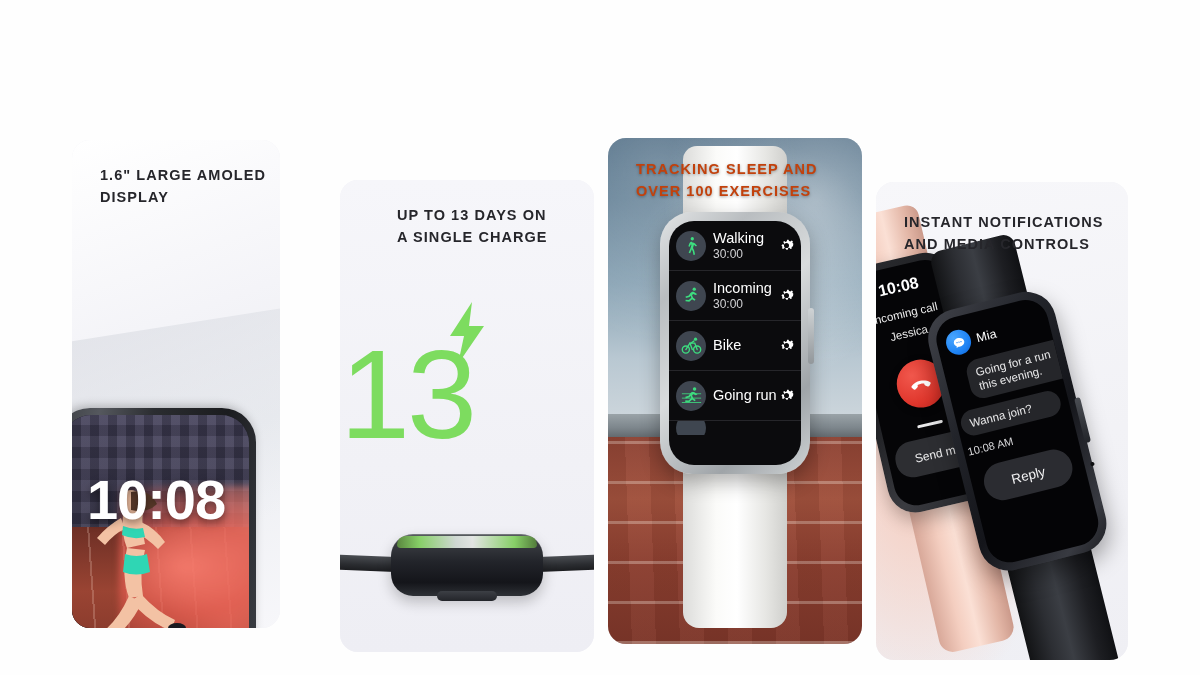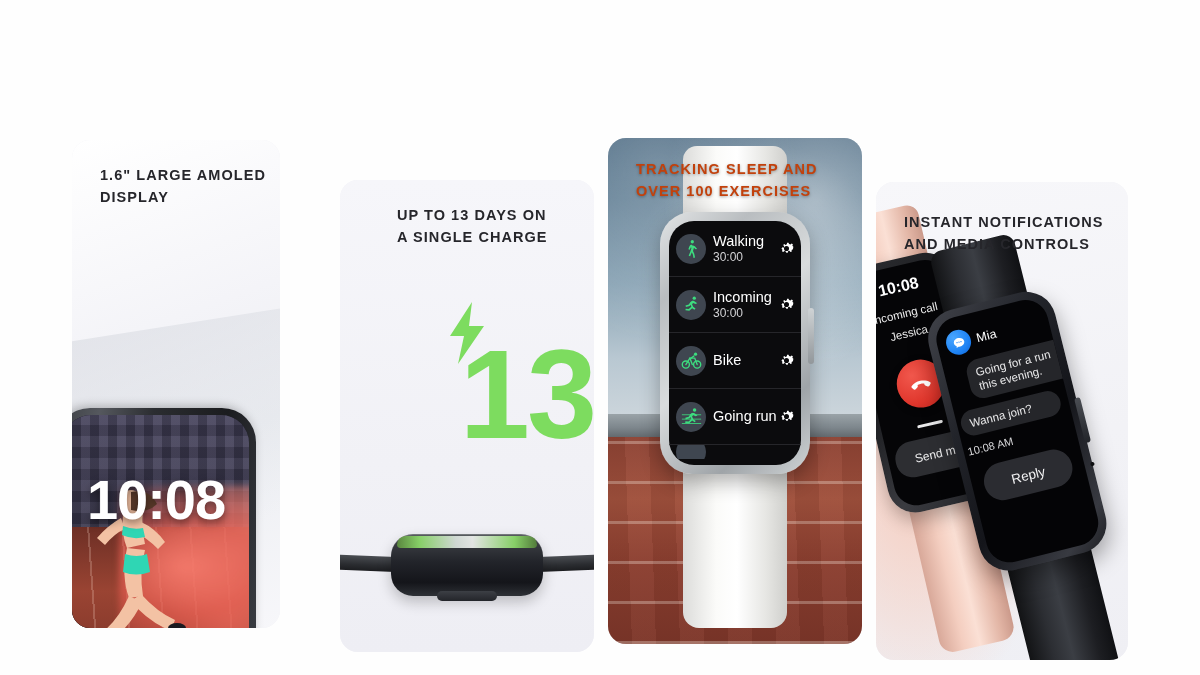--- a/index.html
+++ b/index.html
@@ -102,22 +102,22 @@
     color:#fff; z-index:6;
     text-shadow:0 3px 8px rgba(0,0,0,.5);
   }
 
   
   #card2 { left:340px; top:180px; width:254px; height:472px; background:#f2f2f7; }
   #card2 .bg { position:absolute; inset:0; background:linear-gradient(180deg,#f6f6fa 0%,#f1f1f6 60%,#eeeef4 100%); }
   #c2-bolt { position:absolute; left:50%; top:122px; transform:translateX(-50%); }
   #c2-13 {
     position:absolute; left:0; right:0; top:152px;
-    text-align:right;
-    font-size:126px; font-weight:700; line-height:1;
+    text-align:left;
+    font-size:126px; font-weight:400; line-height:1;
     letter-spacing:-3px;
     color:#7ddc5f;
   }
   #c2-days {
     position:absolute; left:0; right:0; top:272px;
     text-align:center;
     font-size:62px; font-weight:700; line-height:1;
     letter-spacing:-1px;
     background:linear-gradient(95deg,#4ddba0 0%,#35d4bb 45%,#18c8e4 100%);
     -webkit-background-clip:text; background-clip:text;
@@ -201,21 +201,21 @@
     border-radius:3px;
     background:linear-gradient(180deg,#cfd3d5,#92979b);
     z-index:5;
   }
   #c3-screen{
     position:absolute; left:9px; top:9px; right:9px; bottom:9px;
     border-radius:25px; background:#0b0b0d; overflow:hidden;
   }
   .ex-row{
     display:flex; align-items:center;
-    height:56px; padding:0 6px 0 7px;
+    height:50px; padding:0 6px 0 7px;
     border-bottom:1px solid #26262a;
     position:relative;
   }
   .ex-icon{
     width:30px; height:30px; border-radius:50%;
     background:#3f4650; flex:0 0 30px;
     display:flex; align-items:center; justify-content:center;
   }
   .ex-text{ flex:1; margin-left:7px; min-width:0; }
   .ex-name{ font-size:14.5px; color:#fff; line-height:1.12; font-weight:400; }

